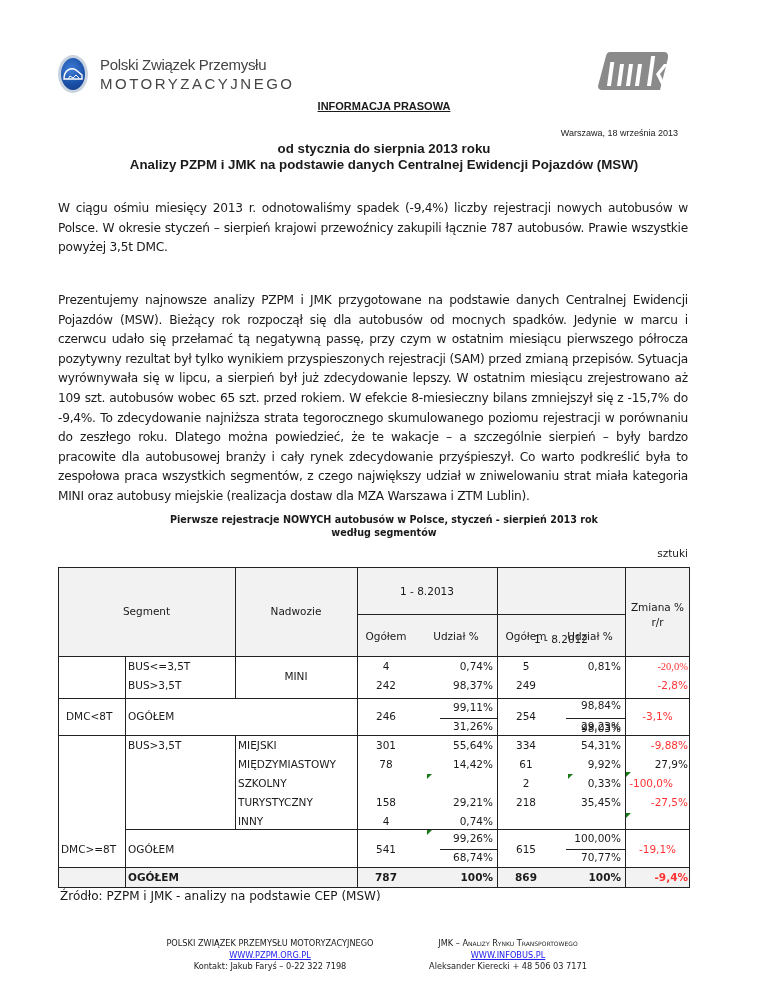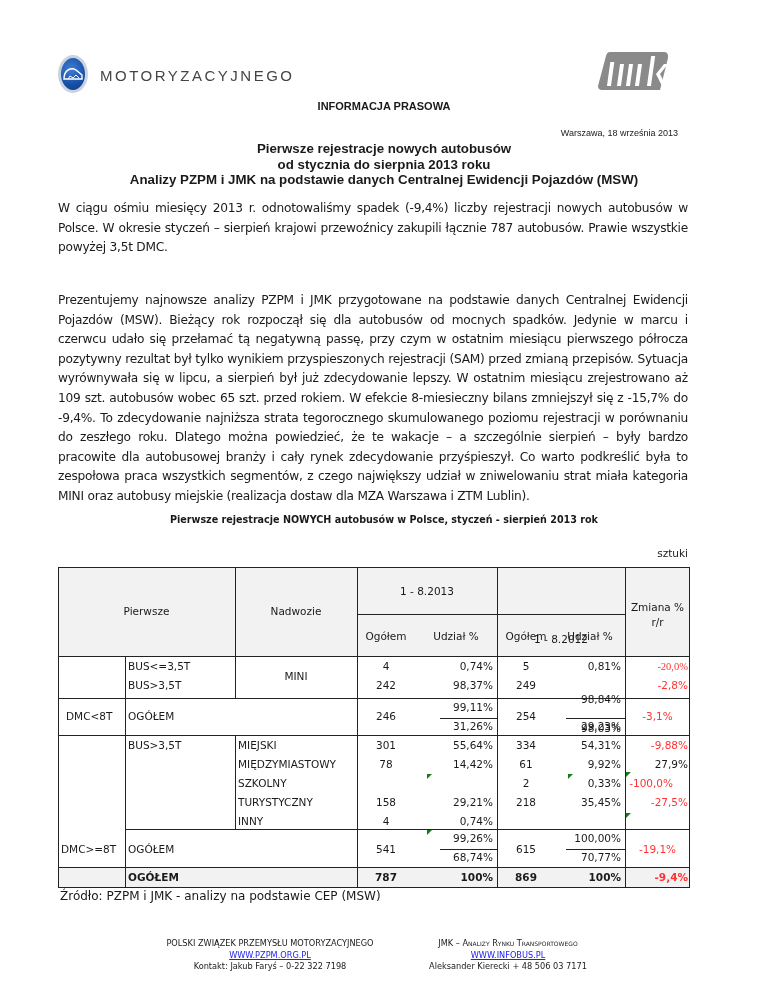--- a/index.html
+++ b/index.html
@@ -13,21 +13,21 @@
                  border: 3px solid #c9d3df; box-sizing: border-box; display: flex; align-items: center; justify-content: center; }
   .pzpm-emblem svg { width: 24px; height: 18px; }
   .pzpm-divider { width: 1px; height: 44px; background: #bbbbbb; margin: 0 6px 0 6px; }
   .pzpm-text { line-height: 1.05; color: #444; font-family: "Liberation Sans Narrow", "Liberation Sans", sans-serif; }
   .pzpm-line1 { font-size: 15px; letter-spacing: -0.3px; }
   .pzpm-line2 { font-size: 15px; letter-spacing: 2.5px; margin-top: 3px; }
 
   .jmk-logo { position: absolute; left: 598px; top: 50px; width: 70px; height: 42px; }
 
   .press-label { position: absolute; left: 0; width: 768px; top: 100px; text-align: center;
-                 font-family: "Liberation Sans", sans-serif; font-weight: bold; font-size: 11px; }
+                 font-family: "Liberation Sans", sans-serif; font-weight: bold; font-size: 11px; text-decoration: underline; }
   .date-line { position: absolute; right: 90px; top: 128px; font-size: 9px; font-family: "Liberation Sans", sans-serif; }
 
   .title { position: absolute; left: 0; width: 768px; top: 141px; text-align: center;
            font-family: "Liberation Sans", sans-serif; font-weight: bold; font-size: 13.3px; line-height: 15.5px; }
 
   .para { position: absolute; left: 58px; width: 630px; font-size: 12.2px; line-height: 19.6px;
           text-align: justify; font-family: "DejaVu Sans", sans-serif; letter-spacing: -0.25px; }
   .para1 { top: 199px; }
   .para2 { top: 291px; }
 
@@ -61,20 +61,21 @@
 
 <div class="pzpm-logo">
   <div class="pzpm-emblem">
     <svg viewBox="0 0 24 18">
         <path d="M3 14 C3 6 8 3 13 4 C16 5 18 8 21 10 L21 14 Z" fill="none" stroke="#fff" stroke-width="1.4"></path>
         <path d="M7 14 L9 11 L12 13 L15 10 L18 13" fill="none" stroke="#fff" stroke-width="1"></path>
       </svg>
   </div>
   <div class="pzpm-divider"></div>
   <div class="pzpm-text">
+    <div class="pzpm-line1">Polski Związek Przemysłu</div>
     <div class="pzpm-line2">MOTORYZACYJNEGO</div>
   </div>
 </div>
 
 <div class="jmk-logo">
   <svg viewBox="0 0 70 42" width="70" height="42">
     <path d="M12 2 L66 2 Q70 2 70 6 L70 8 L62 40 L4 40 Q0 40 0 36 L8 6 Q9 2 12 2 Z" fill="#8a8a8a"></path>
     <g fill="#ffffff">
       <rect x="14" y="12" width="4" height="24" transform="skewX(-8)"></rect>
       <rect x="24" y="14" width="4" height="22" transform="skewX(-8)"></rect>
@@ -83,30 +84,30 @@
       <rect x="54" y="6" width="4" height="30" transform="skewX(-8)"></rect>
       <polygon points="58,24 66,14 70,14 62,24 68,36 64,36"></polygon>
     </g>
   </svg>
 </div>
 
 <div class="press-label">INFORMACJA PRASOWA</div>
 <div class="date-line">Warszawa, 18 września  2013</div>
 
 <div class="title">
-  <div>Pierwsze rejestracje nowych autobusów</div>
   <div>od stycznia do sierpnia 2013 roku</div>
   <div>Analizy PZPM i JMK na podstawie danych Centralnej Ewidencji Pojazdów (MSW)</div>
 </div>
 
 <div class="para para1">W ciągu ośmiu miesięcy 2013 r. odnotowaliśmy spadek (-9,4%) liczby rejestracji nowych autobusów w Polsce. W okresie styczeń – sierpień krajowi przewoźnicy zakupili łącznie 787 autobusów. Prawie wszystkie powyżej 3,5t DMC.</div>
 <div class="para para2">Prezentujemy najnowsze analizy PZPM i JMK przygotowane na podstawie danych Centralnej Ewidencji Pojazdów (MSW). Bieżący rok rozpoczął się dla autobusów od mocnych spadków. Jedynie w marcu i czerwcu udało się przełamać tą negatywną passę, przy czym w ostatnim miesiącu pierwszego półrocza pozytywny rezultat był tylko wynikiem przyspieszonych rejestracji (SAM) przed zmianą przepisów. Sytuacja wyrównywała się w lipcu, a sierpień był już zdecydowanie lepszy. W ostatnim miesiącu zrejestrowano aż 109 szt. autobusów wobec 65 szt. przed rokiem. W efekcie 8-miesieczny bilans zmniejszył się z -15,7% do -9,4%. To zdecydowanie najniższa strata tegorocznego skumulowanego poziomu rejestracji w porównaniu do zeszłego roku. Dlatego można powiedzieć, że te wakacje – a szczególnie sierpień – były bardzo pracowite dla autobusowej branży i cały rynek zdecydowanie przyśpieszył. Co warto podkreślić była to zespołowa praca wszystkich segmentów, z czego największy udział w zniwelowaniu strat miała kategoria MINI oraz autobusy miejskie (realizacja dostaw dla MZA Warszawa i ZTM Lublin).</div>
 
 <div class="table-title">
   <div>Pierwsze rejestracje NOWYCH autobusów w Polsce, styczeń - sierpień 2013 rok</div>
+  <div>według segmentów</div>
 </div>
 <div class="units">sztuki</div>
 
 <div class="tbl">
 
   <div class="hdr-bg" style="left:0;top:0;width:632px;height:90px;"></div>
   <div class="hdr-bg" style="left:0;top:300px;width:632px;height:21px;"></div>
 
   <div class="border" style="left:0;top:0;width:632px;height:1px;"></div>
   <div class="border" style="left:0;top:320px;width:632px;height:1px;"></div>
@@ -131,21 +132,21 @@
   <div class="border" style="left:382px;top:151px;width:58px;height:1px;"></div>
   <div class="border" style="left:508px;top:151px;width:59px;height:1px;"></div>
 
   <div class="border" style="left:67px;top:168px;width:1px;height:152px;"></div>
   <div class="border" style="left:177px;top:168px;width:1px;height:95px;"></div>
   <div class="border" style="left:67px;top:262px;width:565px;height:1px;"></div>
   <div class="border" style="left:382px;top:282px;width:58px;height:1px;"></div>
   <div class="border" style="left:508px;top:282px;width:59px;height:1px;"></div>
   <div class="border" style="left:0;top:300px;width:632px;height:1px;"></div>
 
-  <div class="txt center" style="left:0;top:38px;width:177px;">Pierwsze</div>
+  <div class="txt center" style="left:0;top:38px;width:177px;">Segment</div>
   <div class="txt center" style="left:177px;top:38px;width:122px;">Nadwozie</div>
   <div class="txt center" style="left:299px;top:18px;width:140px;">1 - 8.2013</div>
   <div class="txt center" style="left:439px;top:18px;width:128px;margin-top:48px;">1 - 8.2012</div>
   <div class="txt center" style="left:567px;top:34px;width:65px;">Zmiana %</div>
   <div class="txt center" style="left:567px;top:49px;width:65px;">r/r</div>
   <div class="txt center" style="left:299px;top:63px;width:58px;">Ogółem</div>
   <div class="txt center" style="left:357px;top:63px;width:82px;">Udział %</div>
   <div class="txt center" style="left:439px;top:63px;width:58px;">Ogółem</div>
   <div class="txt center" style="left:497px;top:63px;width:70px;">Udział %</div>
 
@@ -164,21 +165,21 @@
   <div class="txt center" style="left:439px;top:112px;width:58px;">249</div>
   <div class="txt right" style="left:497px;top:112px;width:66px;margin-top:43px;">98,03%</div>
   <div class="txt right red" style="left:567px;top:112px;width:63px;">-2,8%</div>
 
   <div class="txt" style="left:8px;top:143px;">DMC&lt;8T</div>
   <div class="txt" style="left:70px;top:143px;">OGÓŁEM</div>
   <div class="txt center" style="left:299px;top:143px;width:58px;">246</div>
   <div class="txt right" style="left:357px;top:134px;width:78px;">99,11%</div>
   <div class="txt right" style="left:357px;top:153px;width:78px;">31,26%</div>
   <div class="txt center" style="left:439px;top:143px;width:58px;">254</div>
-  <div class="txt right" style="left:497px;top:126px;width:66px;">98,84%</div>
+  <div class="txt right" style="left:497px;top:132px;width:66px;">98,84%</div>
   <div class="txt right" style="left:497px;top:153px;width:66px;">29,23%</div>
   <div class="txt center red" style="left:567px;top:143px;width:65px;">-3,1%</div>
 
   <div class="txt" style="left:70px;top:172px;">BUS&gt;3,5T</div>
 
   <div class="txt" style="left:180px;top:172px;">MIEJSKI</div>
   <div class="txt center" style="left:299px;top:172px;width:58px;">301</div>
   <div class="txt right" style="left:357px;top:172px;width:78px;">55,64%</div>
   <div class="txt center" style="left:439px;top:172px;width:58px;">334</div>
   <div class="txt right" style="left:497px;top:172px;width:66px;">54,31%</div>

